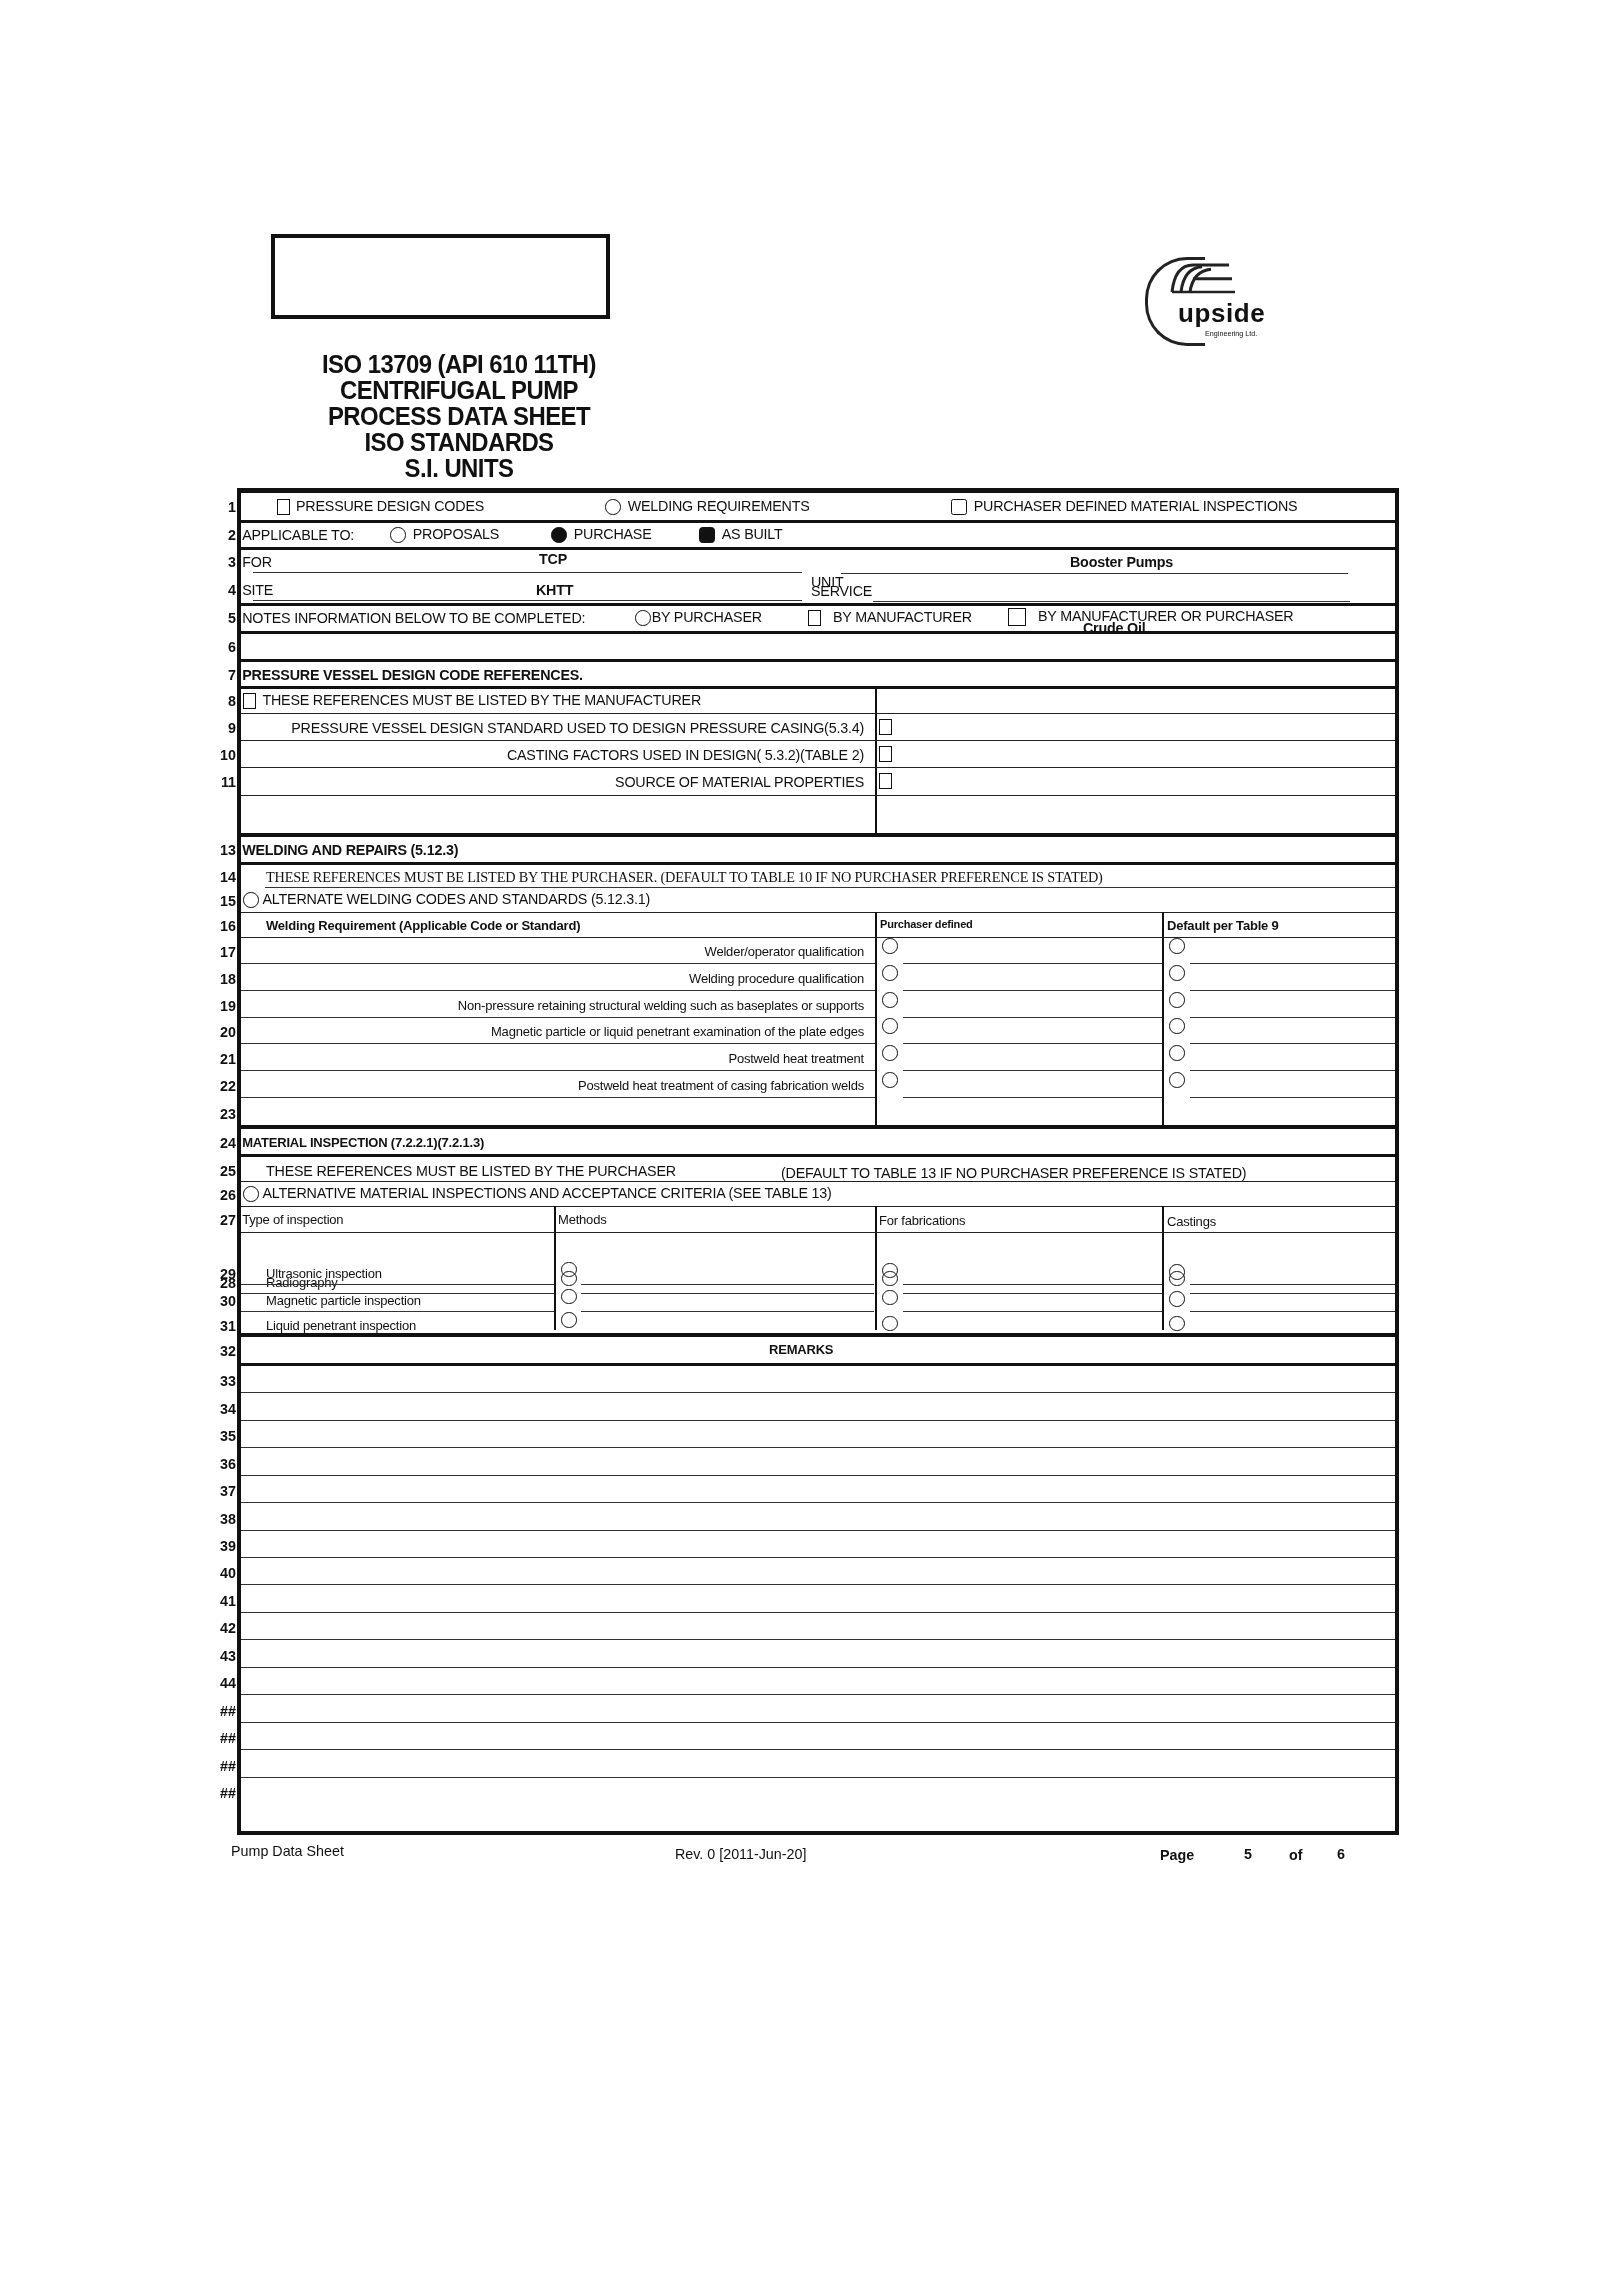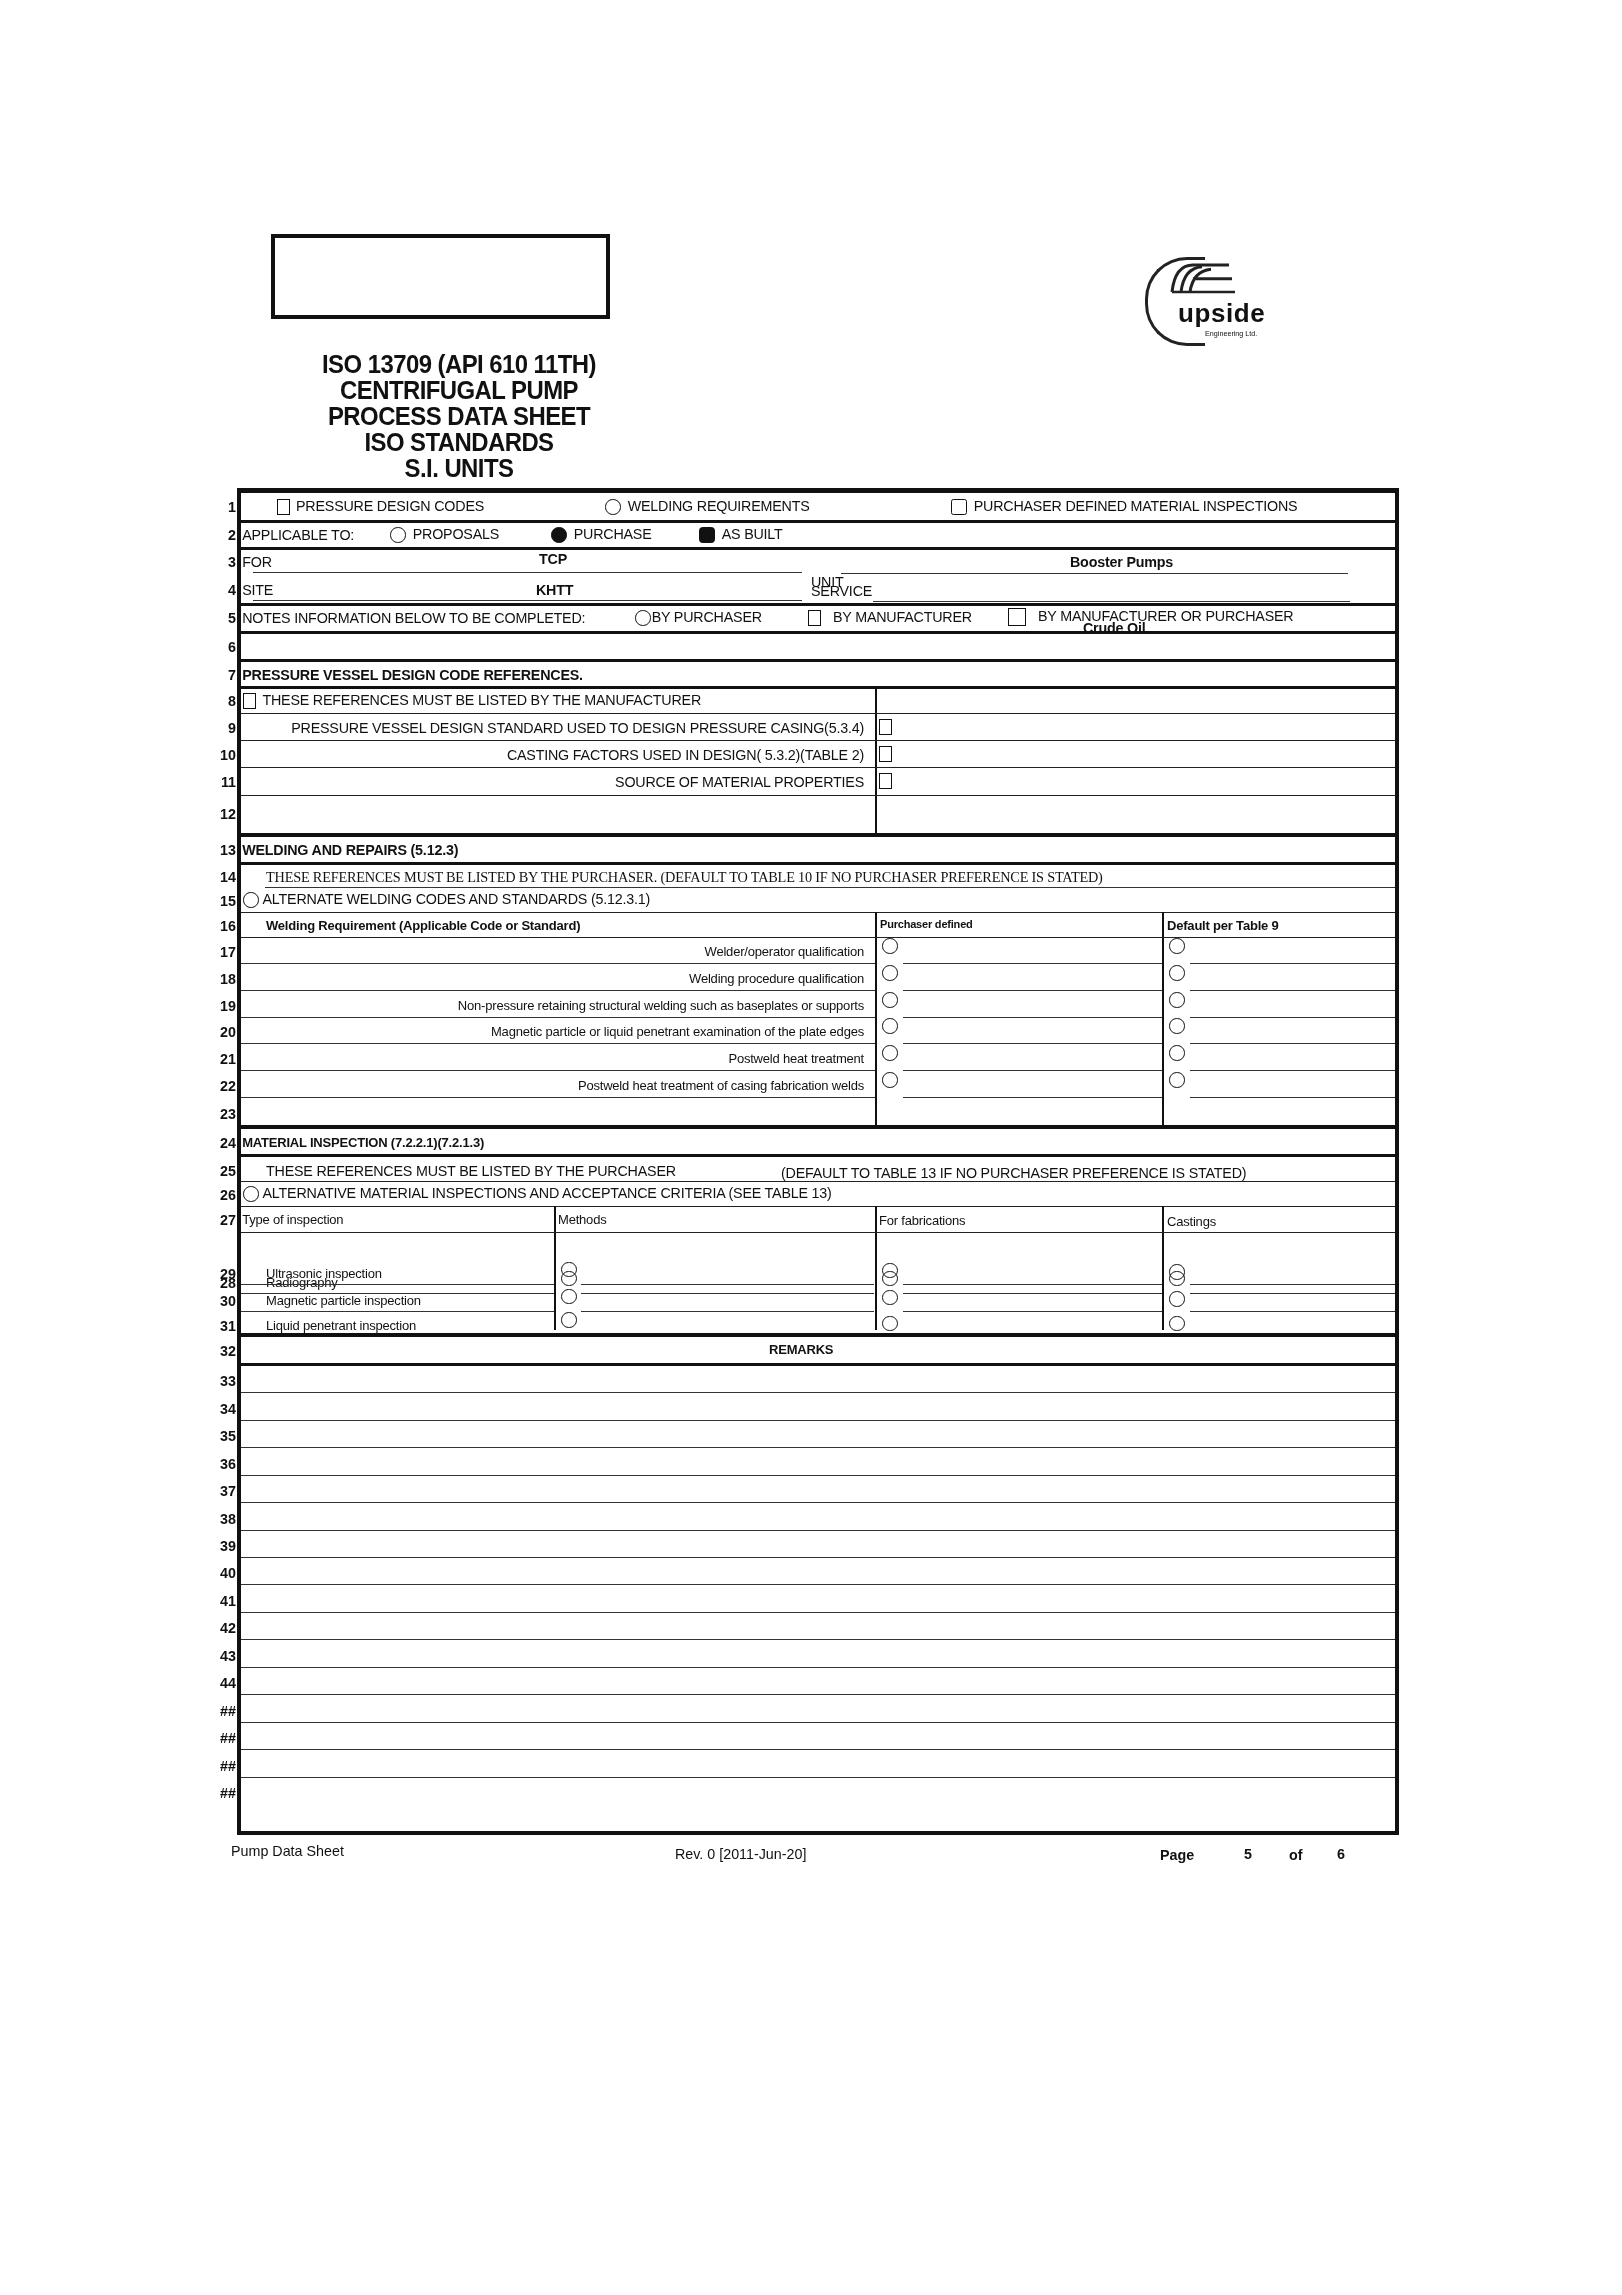--- a/index.html
+++ b/index.html
@@ -132,23 +132,20 @@
     <span class="t" style="right:531px;top:7.2px;">CASTING FACTORS USED IN DESIGN( 5.3.2)(TABLE 2)</span>
     <span class="cb abs" style="left:638px;top:6px;"></span>
   </div>
   <div class="hl thin" style="top:274px;"></div>
   <div class="row" style="top:274px;height:27.4px;">
     <span class="rnum" style="top:7.2px;">11</span>
     <span class="t" style="right:531px;top:7.2px;">SOURCE OF MATERIAL PROPERTIES</span>
     <span class="cb abs" style="left:638px;top:6px;"></span>
   </div>
   <div class="hl thin" style="top:302px;"></div>
-  <div class="row" style="top:302px;height:38px;">
-    <span class="rnum" style="top:10.7px;">12</span>
-  </div>
   <div class="hl thick" style="top:340px;border-top-width:4.8px;"></div>
 
   <div class="row" style="top:344px;height:25px;">
     <span class="rnum" style="top:4.8px;">13</span>
     <span class="t tb" style="left:1.2px;top:4.8px;">WELDING AND REPAIRS (5.12.3)</span>
   </div>
   <div class="hl thick" style="top:369px;"></div>
   <div class="row" style="top:369px;height:26px;">
     <span class="rnum" style="top:7.2px;">14</span>
     <span class="t" style="left:25px;top:7.2px;font-family:Liberation Serif, serif;">THESE REFERENCES MUST BE LISTED BY THE PURCHASER. (DEFAULT TO TABLE 10 IF NO PURCHASER PREFERENCE IS STATED)</span>

